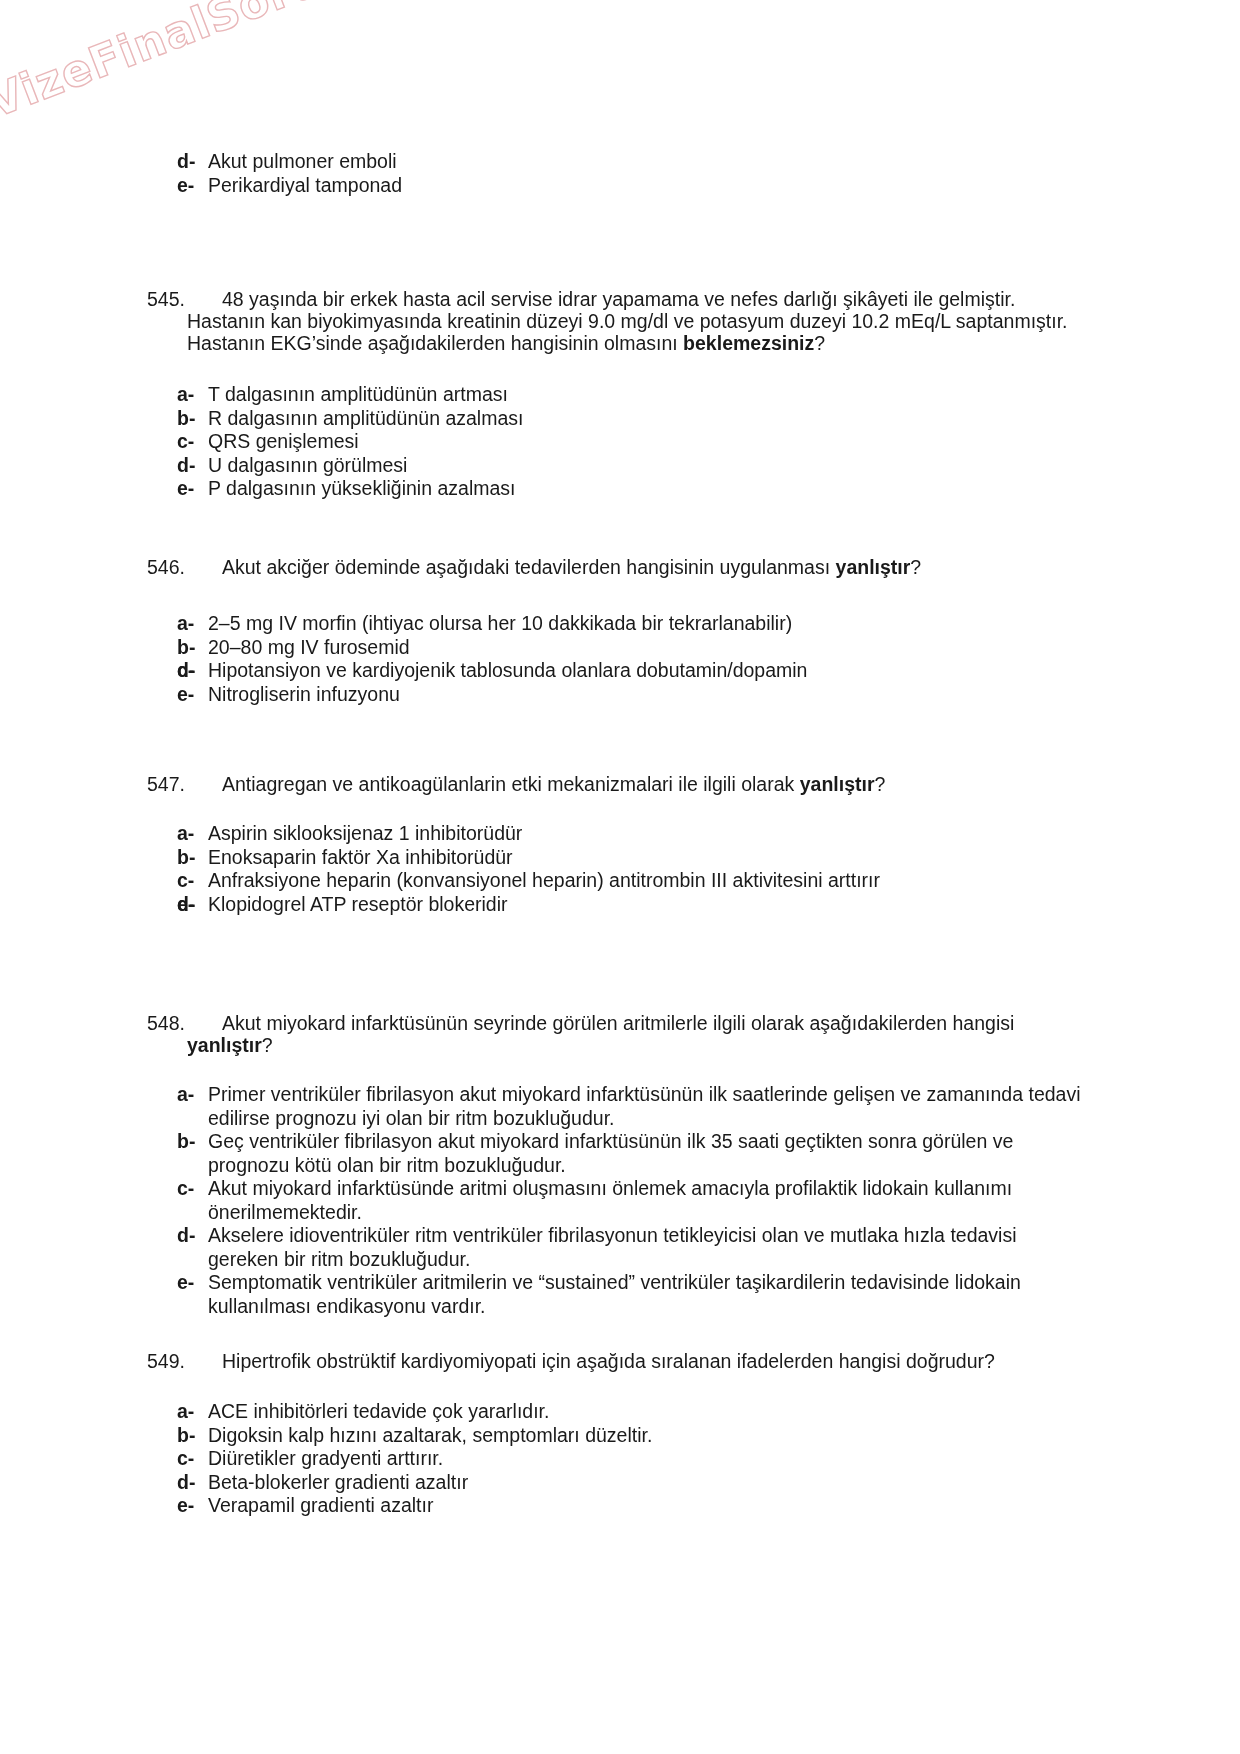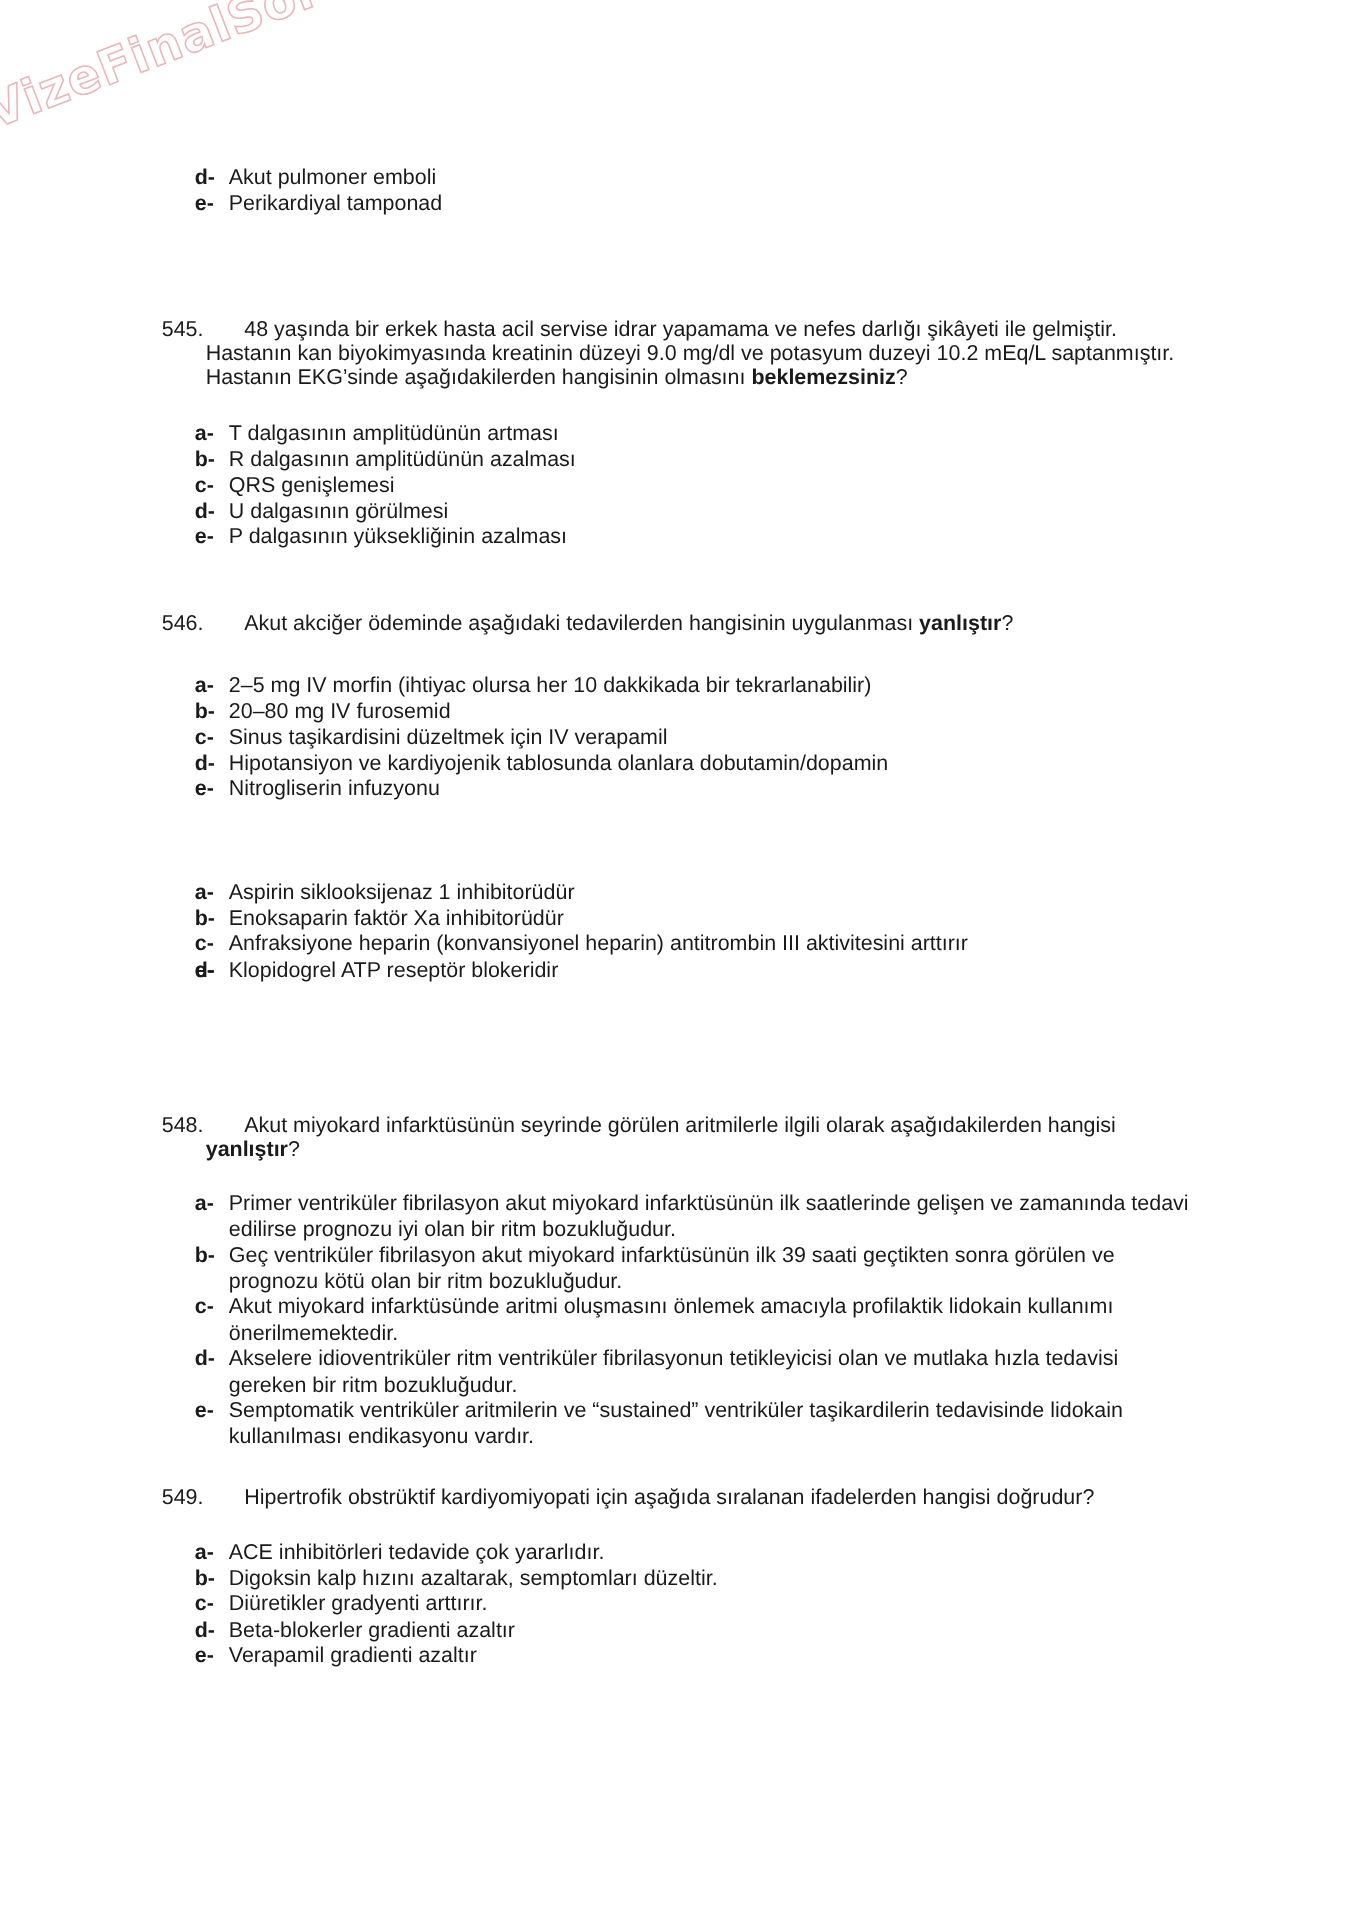--- a/index.html
+++ b/index.html
@@ -53,44 +53,48 @@
   </div>
 
   <div class="block" style="top:556px;">
     <div class="qhead">
       <span class="qnum">546.</span>
       <span class="qtext"><span>Akut akciğer ödeminde aşağıdaki tedavilerden hangisinin uygulanması </span><b class="em">yanlıştır</b><span>?</span></span>
     </div>
     <ul class="opts" style="margin-top:34px;">
       <li class="opt"><span class="mk">a-</span><span>2–5 mg IV morfin (ihtiyac olursa her 10 dakkikada bir tekrarlanabilir)</span></li>
       <li class="opt"><span class="mk">b-</span><span>20–80 mg IV furosemid</span></li>
-      <li class="opt"><span class="mk">c-</span><span>Sinus taşikardisini düzeltmek için IV verapamil</span></li>
+      <li class="opt"><span class="mk">c-</span></li>
       <li class="opt"><span class="mk">d-</span><span>Hipotansiyon ve kardiyojenik tablosunda olanlara dobutamin/dopamin</span></li>
       <li class="opt"><span class="mk">e-</span><span>Nitrogliserin infuzyonu</span></li>
     </ul>
   </div>
 
   <div class="block" style="top:773px;">
+    <div class="qhead">
+      <span class="qnum">547.</span>
+      <span class="qtext"><span>Antiagregan ve antikoagülanlarin etki mekanizmalari ile ilgili olarak </span><b class="em">yanlıştır</b><span>?</span></span>
+    </div>
     <ul class="opts" style="margin-top:27px;">
       <li class="opt"><span class="mk">a-</span><span>Aspirin siklooksijenaz 1 inhibitorüdür</span></li>
       <li class="opt"><span class="mk">b-</span><span>Enoksaparin faktör Xa inhibitorüdür</span></li>
       <li class="opt"><span class="mk">c-</span><span>Anfraksiyone heparin (konvansiyonel heparin) antitrombin III aktivitesini arttırır</span></li>
       <li class="opt" style="width:920px;"><span class="mk">d-</span></li>
       <li class="opt"><span class="mk">e-</span><span>Klopidogrel ATP reseptör blokeridir</span></li>
     </ul>
   </div>
 
   <div class="block" style="top:1012px;">
     <div class="qhead">
       <span class="qnum">548.</span>
       <span class="qtext"><span>Akut miyokard infarktüsünün seyrinde görülen aritmilerle ilgili olarak aşağıdakilerden hangisi </span><b class="em">yanlıştır</b><span>?</span></span>
     </div>
     <ul class="opts" style="margin-top:27px;">
       <li class="opt"><span class="mk">a-</span><span>Primer ventriküler fibrilasyon akut miyokard infarktüsünün ilk saatlerinde gelişen ve zamanında tedavi edilirse prognozu iyi olan bir ritm bozukluğudur.</span></li>
-      <li class="opt"><span class="mk">b-</span><span>Geç ventriküler fibrilasyon akut miyokard infarktüsünün ilk 39 saati geçtikten sonra görülen ve prognozu kötü olan bir ritm bozukluğudur.</span></li>
+      <li class="opt"><span class="mk">b-</span><span>Geç ventriküler fibrilasyon akut miyokard infarktüsünün ilk 35 saati geçtikten sonra görülen ve prognozu kötü olan bir ritm bozukluğudur.</span></li>
       <li class="opt"><span class="mk">c-</span><span>Akut miyokard infarktüsünde aritmi oluşmasını önlemek amacıyla profilaktik lidokain kullanımı önerilmemektedir.</span></li>
       <li class="opt"><span class="mk">d-</span><span>Akselere idioventriküler ritm ventriküler fibrilasyonun tetikleyicisi olan ve mutlaka hızla tedavisi gereken bir ritm bozukluğudur.</span></li>
       <li class="opt"><span class="mk">e-</span><span>Semptomatik ventriküler aritmilerin ve “sustained” ventriküler taşikardilerin tedavisinde lidokain kullanılması endikasyonu vardır.</span></li>
     </ul>
   </div>
 
   <div class="block" style="top:1350px;">
     <div class="qhead">
       <span class="qnum">549.</span>
       <span class="qtext"><span>Hipertrofik obstrüktif kardiyomiyopati için aşağıda sıralanan ifadelerden hangisi doğrudur?</span><b class="em"></b><span></span></span>

